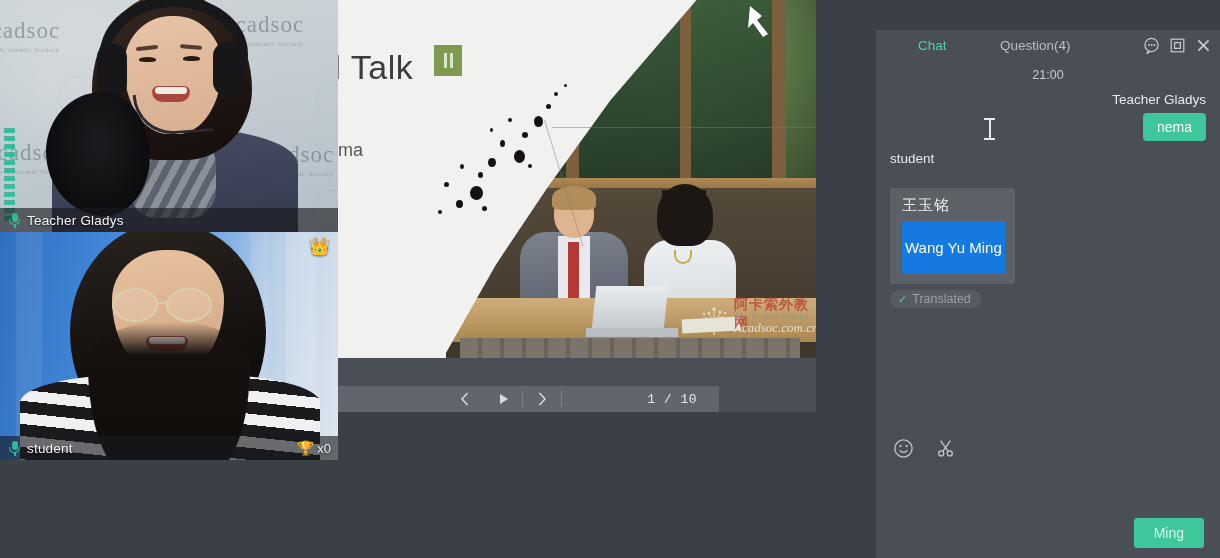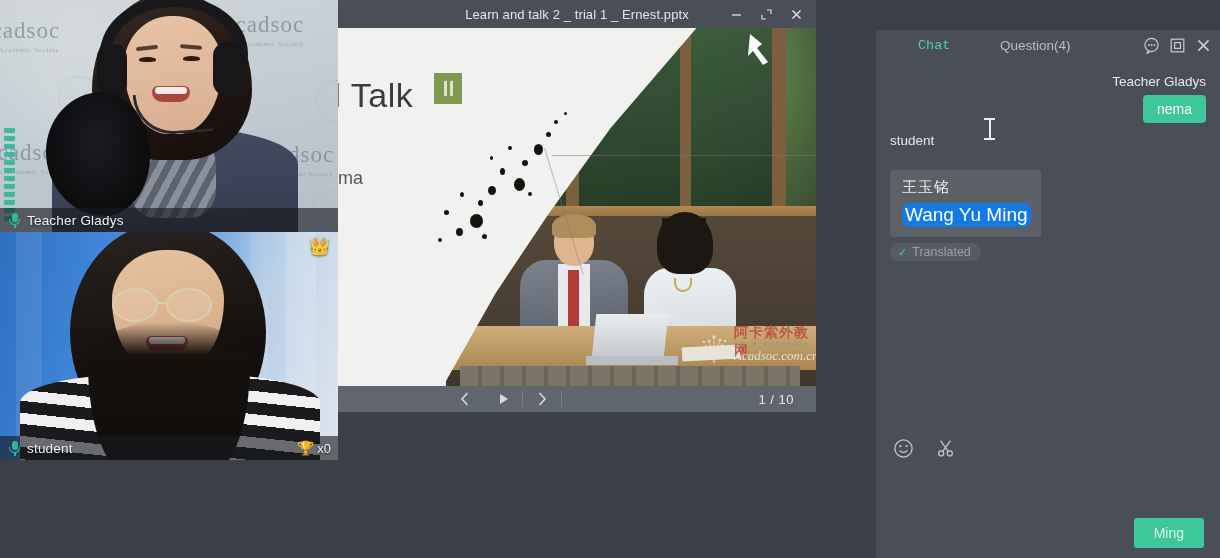--- a/index.html
+++ b/index.html
@@ -219,36 +219,36 @@
 
   
   .watermark { position: absolute; right: 4px; bottom: 20px; width: 118px; height: 42px; opacity: .85; }
   .wm-tree { position: absolute; left: 2px; top: 2px; width: 36px; height: 38px; }
   .wm-cn { position: absolute; left: 40px; top: 0; font-size: 14px; color: #b94a3a; font-weight: bold; letter-spacing: 1px; }
   .wm-tag { position: absolute; left: 40px; top: 17px; font-size: 5.5px; color: #8a8f85; letter-spacing: .3px; }
   .wm-url { position: absolute; left: 40px; top: 24px; font-family: "Liberation Serif", serif; font-style: italic; font-size: 13px; color: #efece3; }
 
   
   .ppt-ctrl {
-    position: absolute; left: 338px; top: 386px; width: 478px; height: 26px;
-    background: #61656d; display: flex; align-items: center;
+    position: absolute; left: 338px; top: 386px; width: 381px; height: 26px;
+    background: #61656d; display: flex; align-items: center; font-family: Liberation Mono, monospace;
   }
   .ppt-ctrl .spacer { flex: 1; }
   .ctl-btn { width: 38px; height: 26px; display: flex; align-items: center; justify-content: center; color: #d8dce1; }
   .ctl-sep { width: 1px; height: 16px; background: rgba(255,255,255,.18); }
   .pagenum { color: #e6e9ed; font-size: 13px; margin-right: 22px; letter-spacing: .5px; }
   .ppt-ctrl-left { margin-left: 108px; display: flex; align-items: center; }
 
   
   .chat { position: absolute; left: 876px; top: 30px; width: 344px; height: 528px; background: #4a4e56; }
   .chat-head { position: relative; height: 34px; display: flex; align-items: center; }
   .chat-tab { font-size: 13.5px; padding: 0 6px; cursor: default; }
   .chat-tab.active { color: #4bd2a8; }
   .chat-tab.idle { color: #b9bec6; }
-  .tab-chat { position: absolute; left: 36px; top: 8px; font-family: Liberation Mono, monospace; }
+  .tab-chat { position: absolute; left: 36px; top: 8px; }
   .tab-question { position: absolute; left: 118px; top: 8px; }
   .chat-head-icons { position: absolute; right: 8px; top: 6px; display: flex; align-items: center; gap: 8px; }
   .chi { width: 18px; height: 18px; display: flex; align-items: center; justify-content: center; color: #c6cbd2; }
 
   .chat-body { position: absolute; left: 0; top: 34px; width: 344px; height: 356px; padding: 0 14px; }
   .msg-time { text-align: center; color: #c8ccd2; font-size: 12.5px; margin-top: 4px; }
   .caret { position: absolute; left: 108px; top: 54px; width: 11px; height: 22px; }
   .caret .bar { position: absolute; left: 4.5px; top: 2px; width: 2px; height: 18px; background: #e9ecf0; }
   .caret .tp { position: absolute; left: 0; top: 0; width: 11px; height: 2px; background: #e9ecf0; }
   .caret .bt { position: absolute; left: 0; bottom: 0; width: 11px; height: 2px; background: #e9ecf0; }
@@ -261,21 +261,21 @@
     font-size: 14px; padding: 6px 14px; border-radius: 4px; min-width: 50px;
   }
   .msg.left .who { color: #e6e9ee; font-size: 13.5px; }
   .bub-student {
     display: inline-block; background: rgba(255,255,255,.10); border-radius: 3px;
     padding: 8px 10px 10px 12px; margin-top: 16px; min-width: 122px; text-align: left;
   }
   .bub-student .line1 { color: #eef1f4; font-size: 15px; letter-spacing: 1px; }
   .bub-student .line2 {
     display: inline-block; margin-top: 6px; background: #1479e0; color: #ffffff;
-    font-size: 19px; padding: 1px 3px; border-radius: 7px;
+    font-size: 15px; padding: 18px 3px;
   }
   .translated {
     display: inline-flex; align-items: center; gap: 5px; margin-top: 6px;
     background: rgba(255,255,255,.08); border-radius: 10px; padding: 2px 10px 2px 8px;
   }
   .translated .chk { color: #4bd2a8; font-size: 11px; }
   .translated .txt { color: #9aa0a8; font-size: 12.5px; }
 
   .chat-tools { position: absolute; left: 0; top: 400px; width: 344px; height: 36px; display: flex; align-items: center; padding-left: 16px; gap: 20px; }
   .tool { width: 22px; height: 22px; display: flex; align-items: center; justify-content: center; color: #c3c8cf; }
@@ -376,42 +376,20 @@
           <span class="tcount">x0</span>
         </span>
       </div>
     </div>
   </div>
 
   <div class="bottom-strip"></div>
 
   <div class="ppt-win">
 
-    <div class="ppt-title">
-      <span class="t">Learn and talk 2 _ trial 1 _ Ernest.pptx</span>
-      <div class="win-btns">
-        <div class="wb">
-          <svg width="13" height="13" viewBox="0 0 13 13">
-              <line x1="2" y1="7" x2="11" y2="7" stroke="currentColor" stroke-width="1.3"></line>
-            </svg>
-        </div>
-        <div class="wb">
-          <svg width="13" height="13" viewBox="0 0 13 13">
-            <path d="M7 2 L11 2 L11 6" fill="none" stroke="currentColor" stroke-width="1.2"></path>
-            <path d="M6 11 L2 11 L2 7" fill="none" stroke="currentColor" stroke-width="1.2"></path>
-          </svg>
-        </div>
-        <div class="wb">
-          <svg width="13" height="13" viewBox="0 0 13 13">
-            <line x1="2.5" y1="2.5" x2="10.5" y2="10.5" stroke="currentColor" stroke-width="1.5"></line>
-            <line x1="10.5" y1="2.5" x2="2.5" y2="10.5" stroke="currentColor" stroke-width="1.5"></line>
-          </svg>
-        </div>
-      </div>
-    </div>
 
     <div class="ppt-stage">
 
       <div class="photo">
         <div class="photo-img"></div>
         <div class="pw-glass pwg1"></div>
         <div class="pw-glass pwg2"></div>
         <div class="pw-frame pwf1"></div>
         <div class="pw-frame pwf2"></div>
         <div class="pw-frame pwf3"></div>
@@ -536,20 +514,21 @@
         <div class="chi">
           <svg width="15" height="15" viewBox="0 0 15 15">
             <line x1="2.4" y1="2.4" x2="12.6" y2="12.6" stroke="currentColor" stroke-width="1.8"></line>
             <line x1="12.6" y1="2.4" x2="2.4" y2="12.6" stroke="currentColor" stroke-width="1.8"></line>
           </svg>
         </div>
       </div>
     </div>
 
     <div class="chat-body">
+      <div class="msg-time">21:00</div>
 
       <div class="caret">
           <span class="tp"></span>
           <span class="bar"></span>
           <span class="bt"></span>
         </div>
 
       <div class="msg right">
         <span class="who">Teacher Gladys</span>
         <span class="bub-teacher">nema</span>

